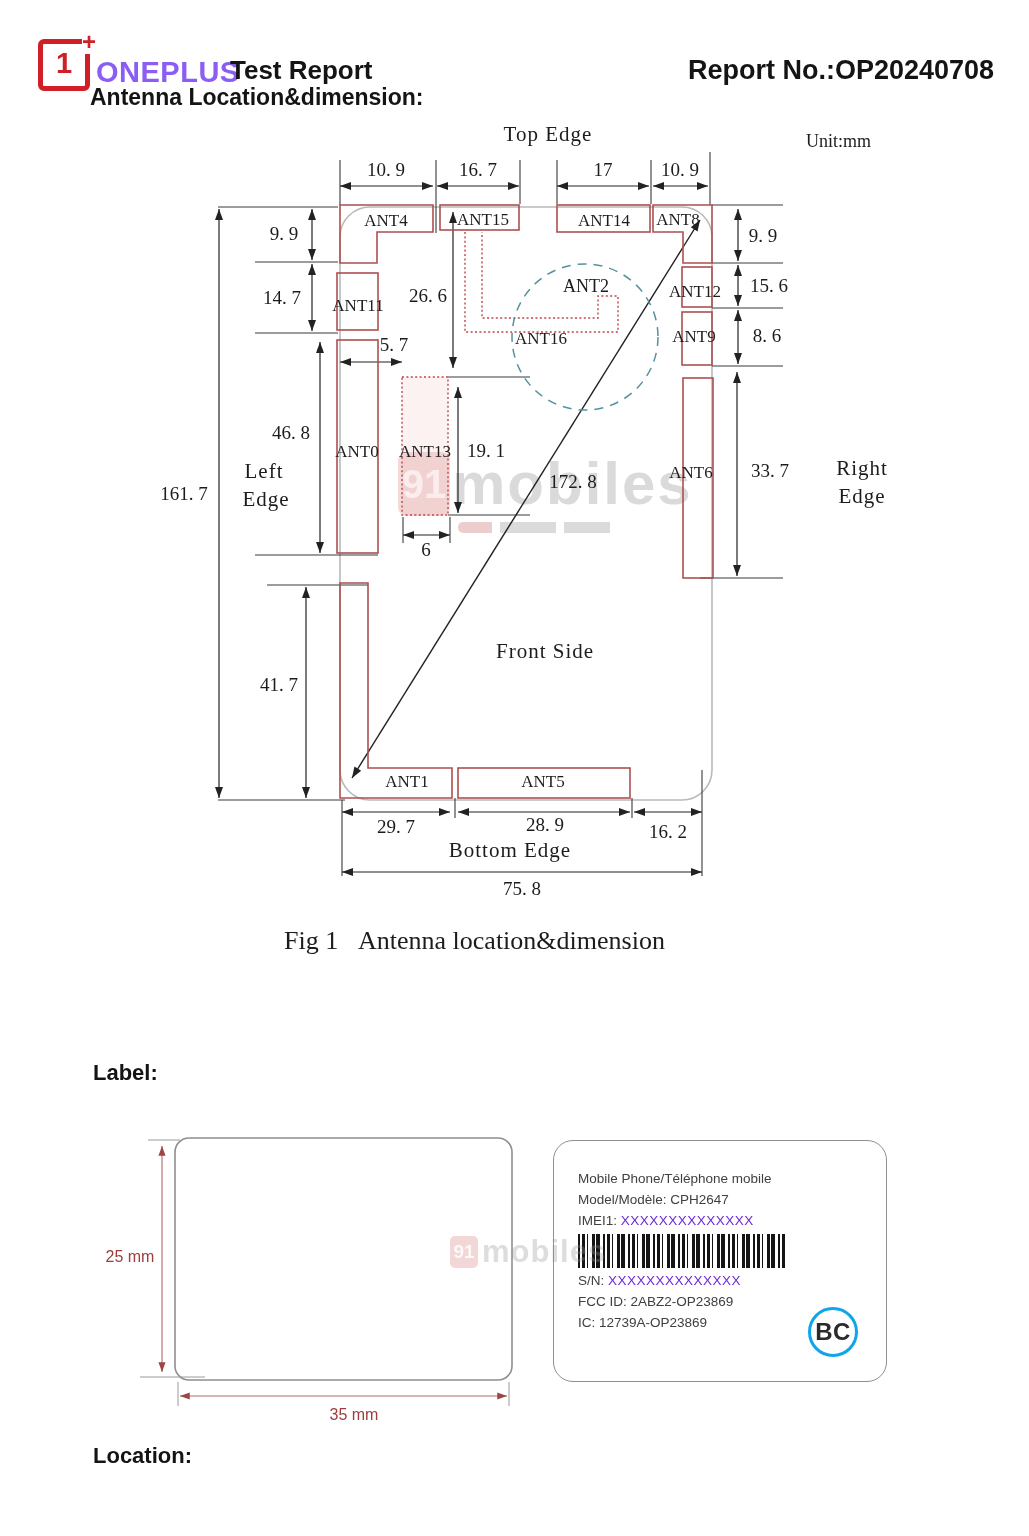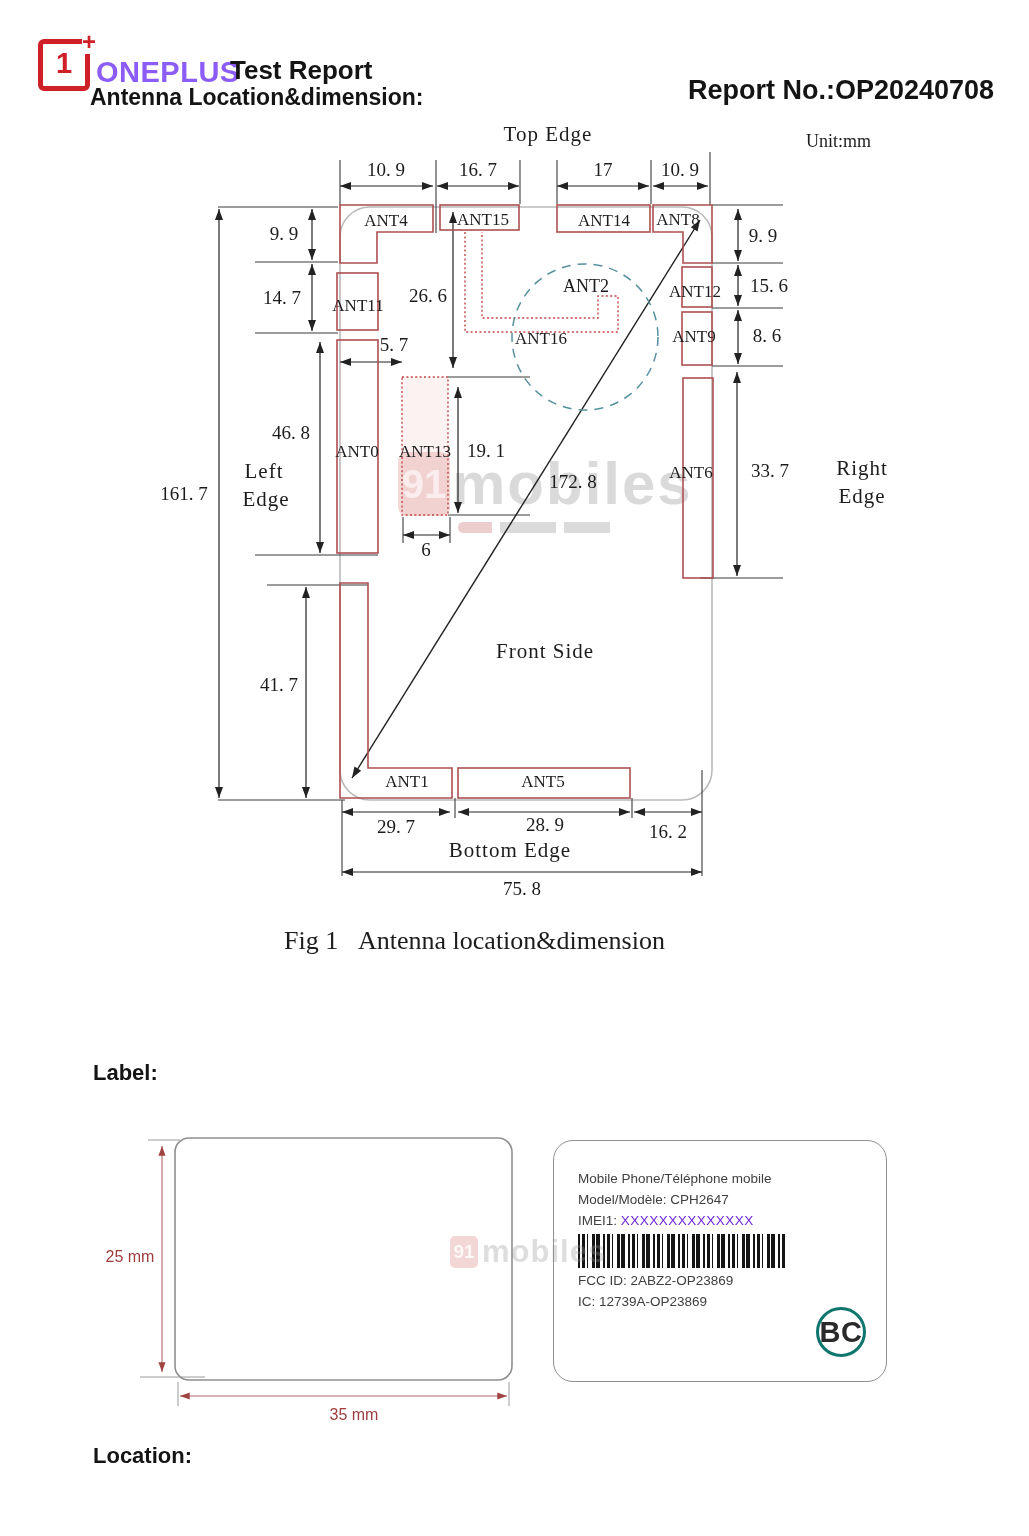--- a/index.html
+++ b/index.html
@@ -7,21 +7,21 @@
     width:1029px;height:1536px;position:relative;background:#ffffff;
     font-family:"Liberation Sans",sans-serif;color:#141414;overflow:hidden;
   }
   .abs{position:absolute;}
   
   .logo-box{left:38px;top:39px;width:42px;height:42px;border:5px solid #cf2027;border-radius:6px;}
   .logo-digit{position:absolute;left:0;right:0;top:3px;text-align:center;font-size:29px;font-weight:bold;color:#cf2027;}
   .logo-plus{position:absolute;top:-14px;right:-11px;font-size:24px;font-weight:bold;color:#cf2027;background:#fff;line-height:1;}
   .brand{left:96px;top:56px;font-size:29px;font-weight:bold;color:#8b5cf6;letter-spacing:.5px;}
   .doc-title{left:230px;top:55px;font-size:26px;font-weight:bold;}
-  .report-no{left:688px;top:55px;font-size:27px;font-weight:bold;margin-top:20px;}
+  .report-no{left:688px;top:55px;font-size:27px;font-weight:bold;}
   .h-antenna{left:90px;top:84px;font-size:23px;font-weight:bold;}
   .h-label{left:93px;top:1048px;font-size:22px;font-weight:bold;margin-top:12px;}
   .h-location{left:93px;top:1443px;font-size:22px;font-weight:bold;}
   
   text.t{font-family:"Liberation Serif","DejaVu Serif",serif;fill:#1c1c1c;}
   .mid{text-anchor:middle;}
   .t17{font-size:17px;} .t18{font-size:18px;} .t19{font-size:19px;}
   .t21{font-size:21px;letter-spacing:1px;} .t26{font-size:26px;}
   .ext{stroke:#3a3a3a;stroke-width:1.1;}
   .dim{stroke:#222;stroke-width:1.2;marker-start:url(#ab);marker-end:url(#ab);}
@@ -40,22 +40,22 @@
   .wm2-badge{left:450px;top:1236px;width:28px;height:32px;background:rgba(216,120,120,.3);border-radius:5px;z-index:10;
     display:flex;align-items:center;justify-content:center;font-size:19px;font-weight:bold;color:rgba(255,255,255,.85);}
   .wm2-name{left:482px;top:1234px;font-size:31px;font-weight:bold;color:rgba(150,150,150,.32);letter-spacing:1px;z-index:10;}
   
   .label-card{left:553px;top:1140px;width:334px;height:242px;background:#fff;border:1.6px solid #8f8f8f;border-radius:20px;z-index:4;
     box-sizing:border-box;padding:28px 0 0 24px;font-size:13.5px;color:#404040;line-height:20.8px;}
   .label-card p{margin:0;}
   .masked{color:#6d28d9;letter-spacing:.5px;}
   .barcode{width:208px;height:34px;margin:3px 0 3px 0;
     background:repeating-linear-gradient(90deg,#151515 0 2px,#fff 2px 4px,#151515 4px 7px,#fff 7px 9px,#151515 9px 10px,#fff 10px 14px,#151515 14px 17px,#fff 17px 18px,#151515 18px 22px,#fff 22px 25px);}
-  .bc-circle{position:absolute;right:20px;bottom:24px;width:44px;height:44px;border:3px solid #0f766e;border-radius:50%;
-    display:flex;align-items:center;justify-content:center;font-size:29px;font-weight:bold;color:#2a2a2a;letter-spacing:.5px;}
+  .bc-circle{position:absolute;right:28px;bottom:24px;width:44px;height:44px;border:3px solid #0ea5e9;border-radius:50%;
+    display:flex;align-items:center;justify-content:center;font-size:24px;font-weight:bold;color:#2a2a2a;letter-spacing:.5px;}
   svg{display:block;}
   .svg-layer{z-index:2;}
   .rrect{stroke:#8f8f8f;stroke-width:1.6;fill:none;}
   .rdim{stroke:#b06868;stroke-width:1.1;marker-start:url(#ar);marker-end:url(#ar);}
   .rext{stroke:#9a9a9a;stroke-width:1;}
   text.mm{font-family:"Liberation Sans",sans-serif;font-size:16px;fill:#9e3d3d;}
 </style>
 </head>
 <body>
 
@@ -231,18 +231,19 @@
 </svg>
 
 <div class="abs wm2-badge">91</div>
 <div class="abs wm2-name">mobiles</div>
 
 <div class="abs label-card">
   <p>Mobile Phone/Téléphone mobile</p>
   <p>Model/Modèle: CPH2647</p>
   <p><span>IMEI1: </span><span class="masked">XXXXXXXXXXXXXX</span></p>
   <div class="barcode"></div>
+  <p><span>S/N: </span><span class="masked">XXXXXXXXXXXXXX</span></p>
   <p>FCC ID: 2ABZ2-OP23869</p>
   <p>IC: 12739A-OP23869</p>
   <div class="bc-circle">BC</div>
 </div>
 
 <div class="abs h-location">Location:</div>
 
 </body></html>

